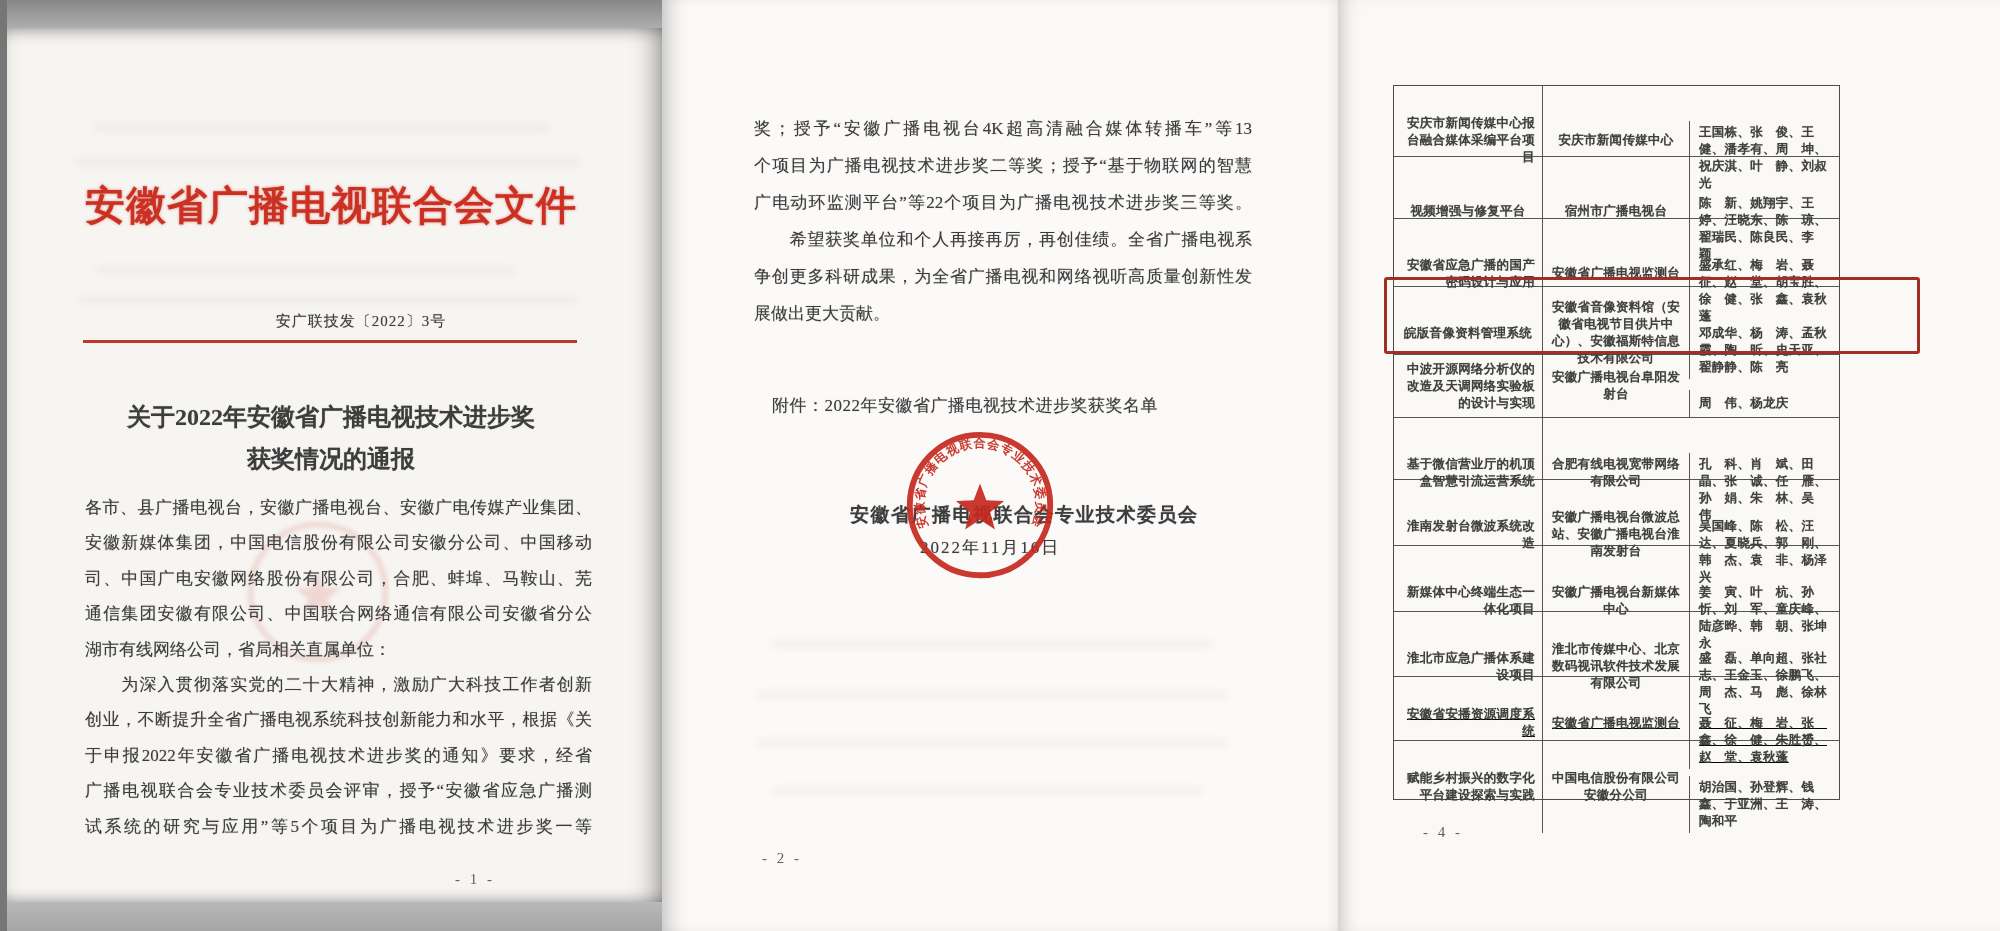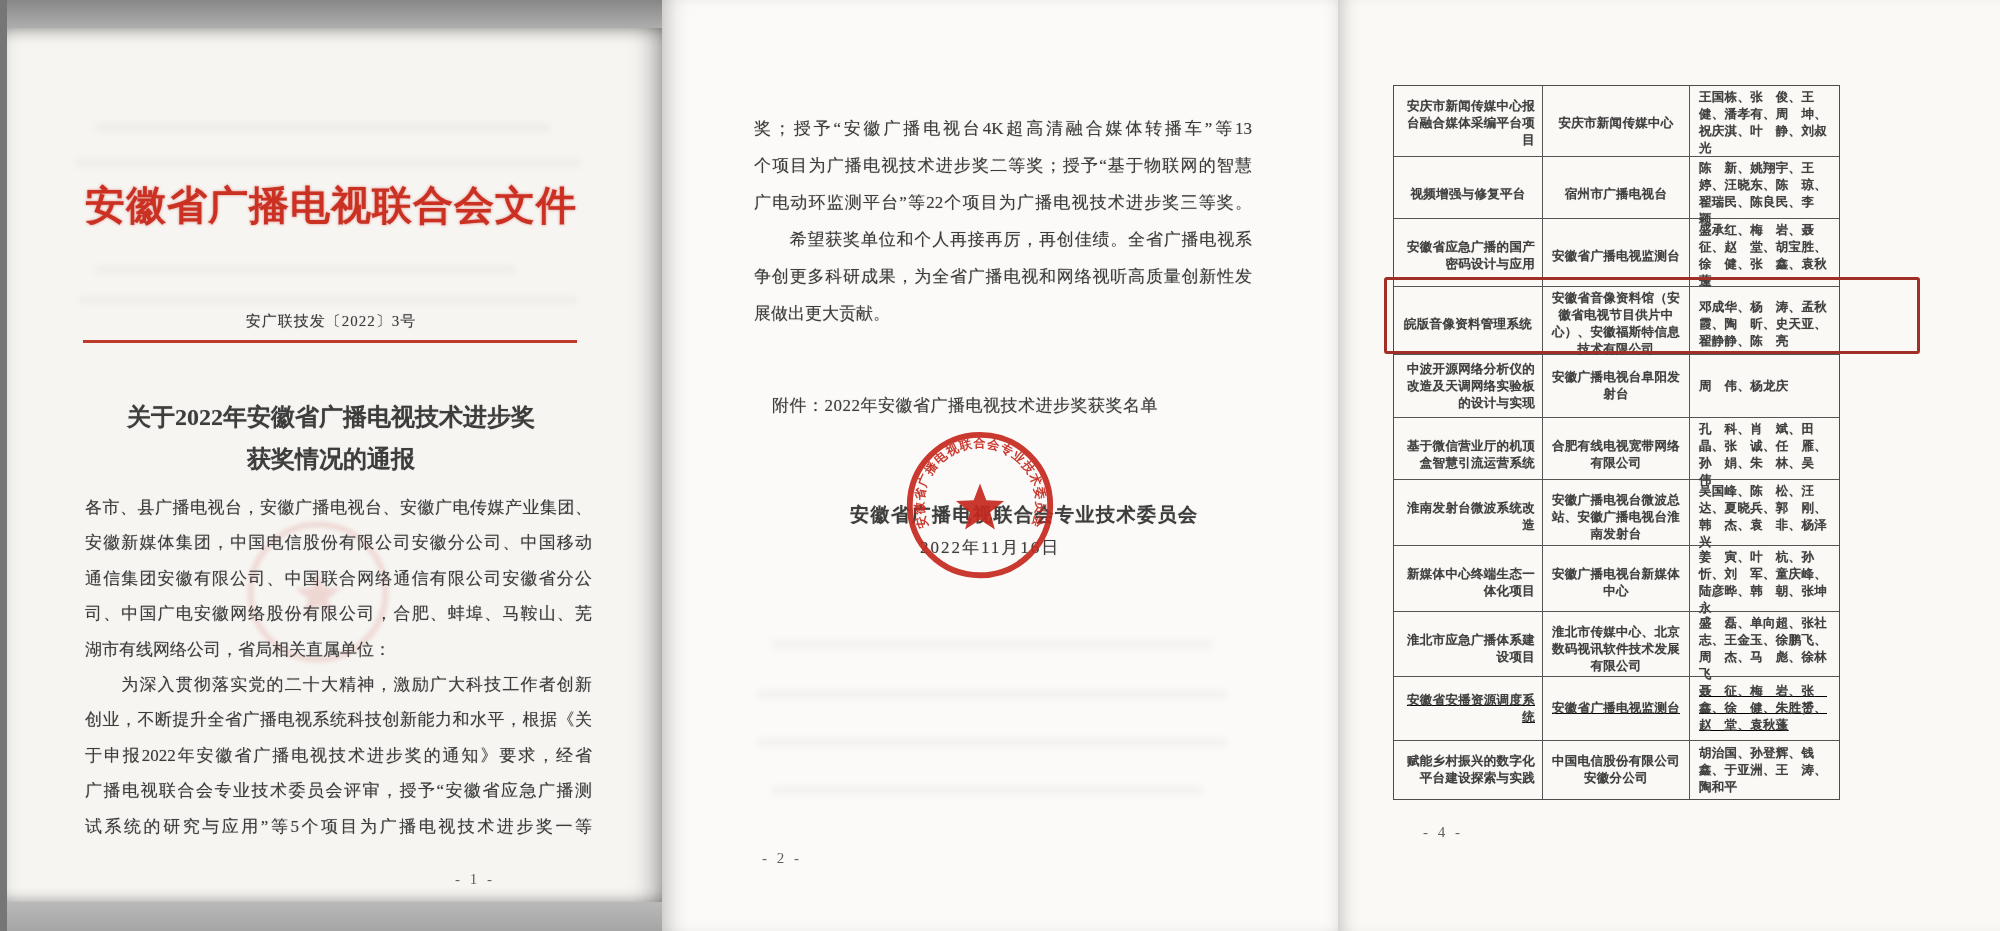--- a/index.html
+++ b/index.html
@@ -20,21 +20,21 @@
          box-shadow:inset 18px 0 24px -16px rgba(0,0,0,.30),
                     inset -10px 0 16px -12px rgba(0,0,0,.15);}
   .page3{left:1338px;top:0;width:662px;height:931px;background:#faf9f6;
          box-shadow:inset 16px 0 20px -14px rgba(0,0,0,.25);}
   .abs{position:absolute;}
   .scantext{color:#3d3d3d;text-shadow:0 0 1px rgba(70,70,70,.45);}
   
   .red-head{left:0;top:150px;width:100%;text-align:center;font-size:40px;font-weight:700;
             color:#cb3123;letter-spacing:1px;white-space:nowrap;
             text-shadow:0 0 3px rgba(203,49,35,.55);filter:blur(.5px);}
-  .docnum{left:0;top:284px;width:100%;text-align:center;font-size:15px;letter-spacing:1px;}
+  .docnum{left:0;top:284px;width:100%;text-align:center;font-size:15px;letter-spacing:1px;padding-left:30px;}
   .red-rule{left:83px;top:312px;width:494px;height:3px;background:#bd3a2a;filter:blur(.3px);}
   .doc-title{left:0;top:368px;width:100%;text-align:center;font-size:24px;font-weight:700;
              line-height:42px;filter:blur(.3px);}
   .body-block{left:85px;width:507px;font-size:17px;line-height:35.4px;filter:blur(.35px);}
   .p1-body{top:462px;}
   .jline{text-align:justify;text-align-last:justify;}
   .jend{text-align:left;text-align-last:left;}
   .pagenum{font-size:15px;color:#5f5f5f;letter-spacing:3px;filter:blur(.3px);}
   .smudge{position:absolute;background:#8a8a8a;opacity:.07;filter:blur(3px);border-radius:3px;}
   .seal-bleed{left:243px;top:489px;opacity:.14;filter:blur(2.2px);transform:scaleX(-1);}
@@ -50,21 +50,21 @@
                box-sizing:border-box;filter:blur(.25px);}
   .t-row{display:grid;grid-template-columns:148px 147px 149px;border-top:1.2px solid #555;}
   .t-row:first-child{border-top:none;}
   .cell{box-sizing:border-box;font-size:12.5px;font-weight:600;color:#404040;
         letter-spacing:.3px;line-height:17px;text-shadow:0 0 1px rgba(70,70,70,.4);}
   .c-project{display:flex;align-items:center;justify-content:center;text-align:right;
              padding:3px 7px;}
   .c-org{display:flex;align-items:center;justify-content:center;text-align:center;
          padding:3px 6px;border-left:1.2px solid #555;}
   .c-people{display:flex;align-items:center;text-align:left;padding:3px 5px 3px 9px;
-            border-left:1.2px solid #555;}
+            border-left:1.2px solid #555;margin-top:35px;}
   .hl-box{left:46px;top:277px;width:536px;height:77px;border:3.5px solid #a03026;
           border-radius:3px;filter:blur(.35px);box-sizing:border-box;}
 </style>
 </head>
 <body>
 
 <div class="stage">
 
   <div class="band-top"></div>
   <div class="band-bottom"></div>
@@ -85,22 +85,22 @@
     </div>
 
     <svg class="abs seal-bleed" width="150" height="150" viewBox="0 0 160 160">
       <circle cx="80" cy="80" r="72" fill="none" stroke="#c5291f" stroke-width="6"></circle>
       <polygon fill="#c5291f" points="80,58 86.5,75.1 104.7,76 90.5,87.4 95.3,105 80,95 64.7,105 69.5,87.4 55.3,76 73.5,75.1"></polygon>
     </svg>
 
     <div class="abs body-block p1-body scantext">
       <div class="jline">各市、县广播电视台，安徽广播电视台、安徽广电传媒产业集团、</div>
       <div class="jline">安徽新媒体集团，中国电信股份有限公司安徽分公司、中国移动</div>
+      <div class="jline">司、中国广电安徽网络股份有限公司，合肥、蚌埠、马鞍山、芜</div>
       <div class="jline">通信集团安徽有限公司、中国联合网络通信有限公司安徽省分公</div>
-      <div class="jline">司、中国广电安徽网络股份有限公司，合肥、蚌埠、马鞍山、芜</div>
       <div class="jend">湖市有线网络公司，省局相关直属单位：</div>
       <div class="jline">　　为深入贯彻落实党的二十大精神，激励广大科技工作者创新</div>
       <div class="jline">创业，不断提升全省广播电视系统科技创新能力和水平，根据《关</div>
       <div class="jline">于申报2022年安徽省广播电视技术进步奖的通知》要求，经省</div>
       <div class="jline">广播电视联合会专业技术委员会评审，授予“安徽省应急广播测</div>
       <div class="jline">试系统的研究与应用”等5个项目为广播电视技术进步奖一等</div>
     </div>
 
     <div class="abs pagenum" style="left:455px;top:843px;">- 1 -</div>
   </div>

